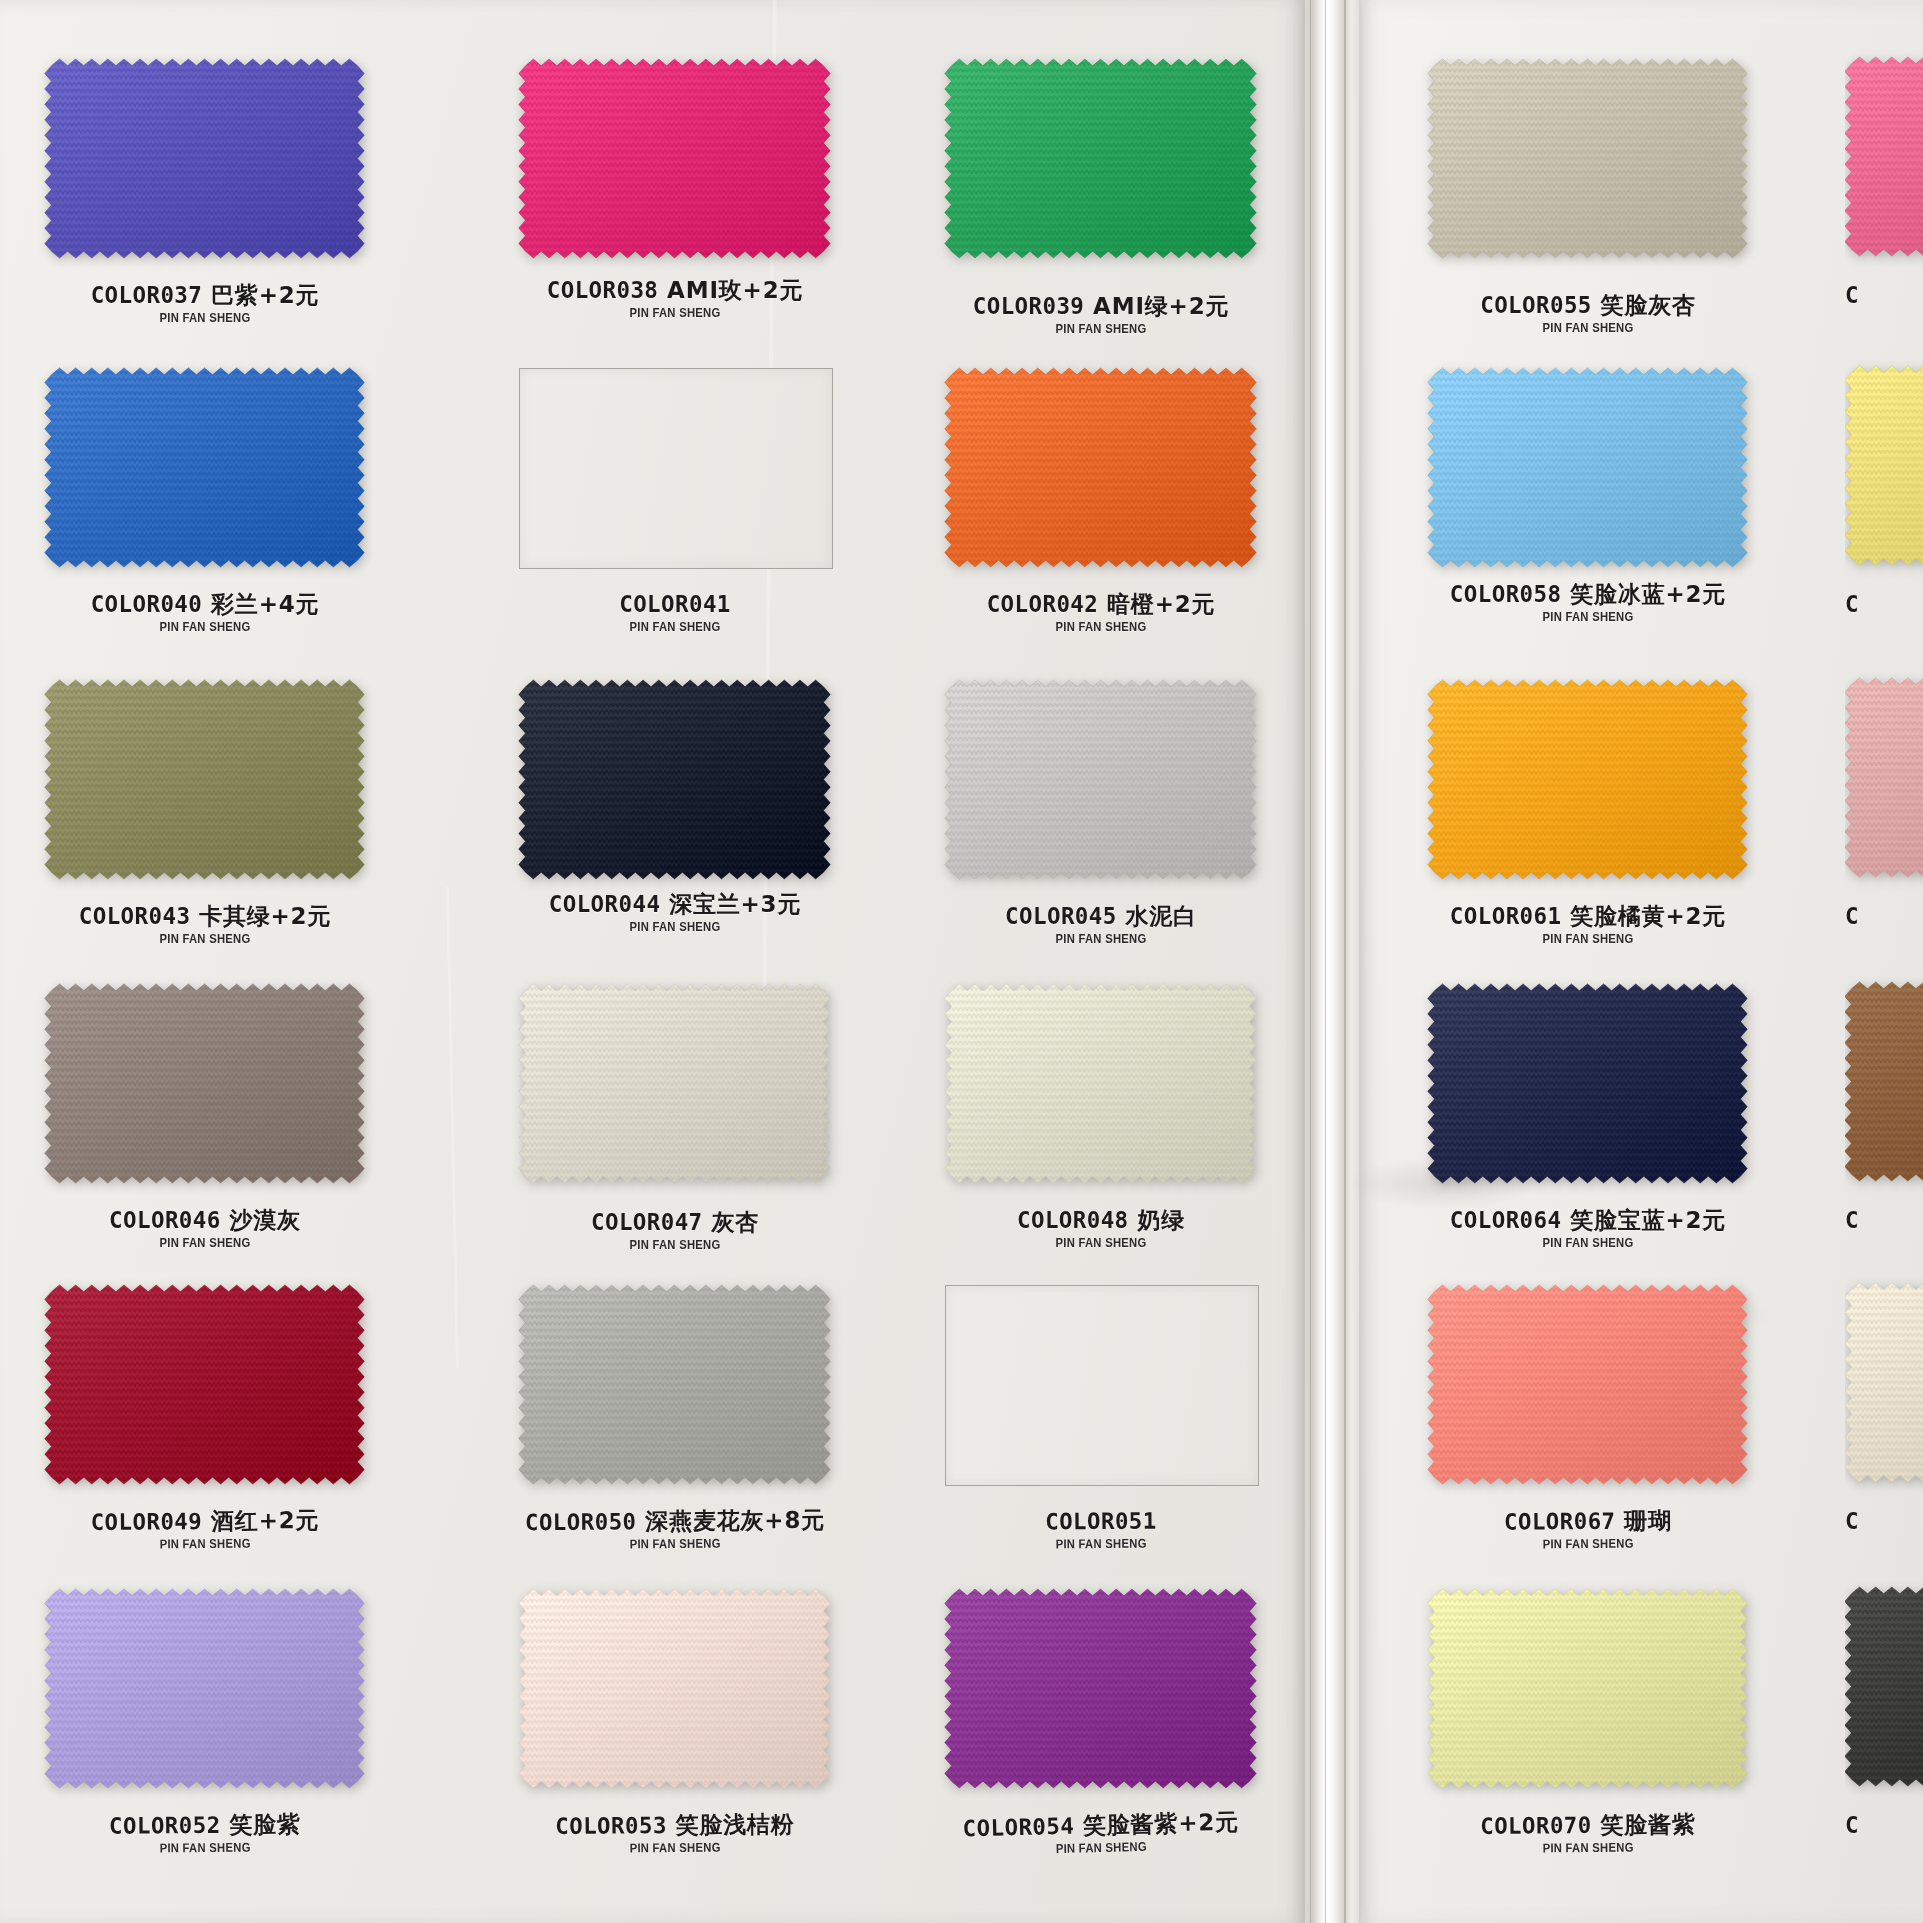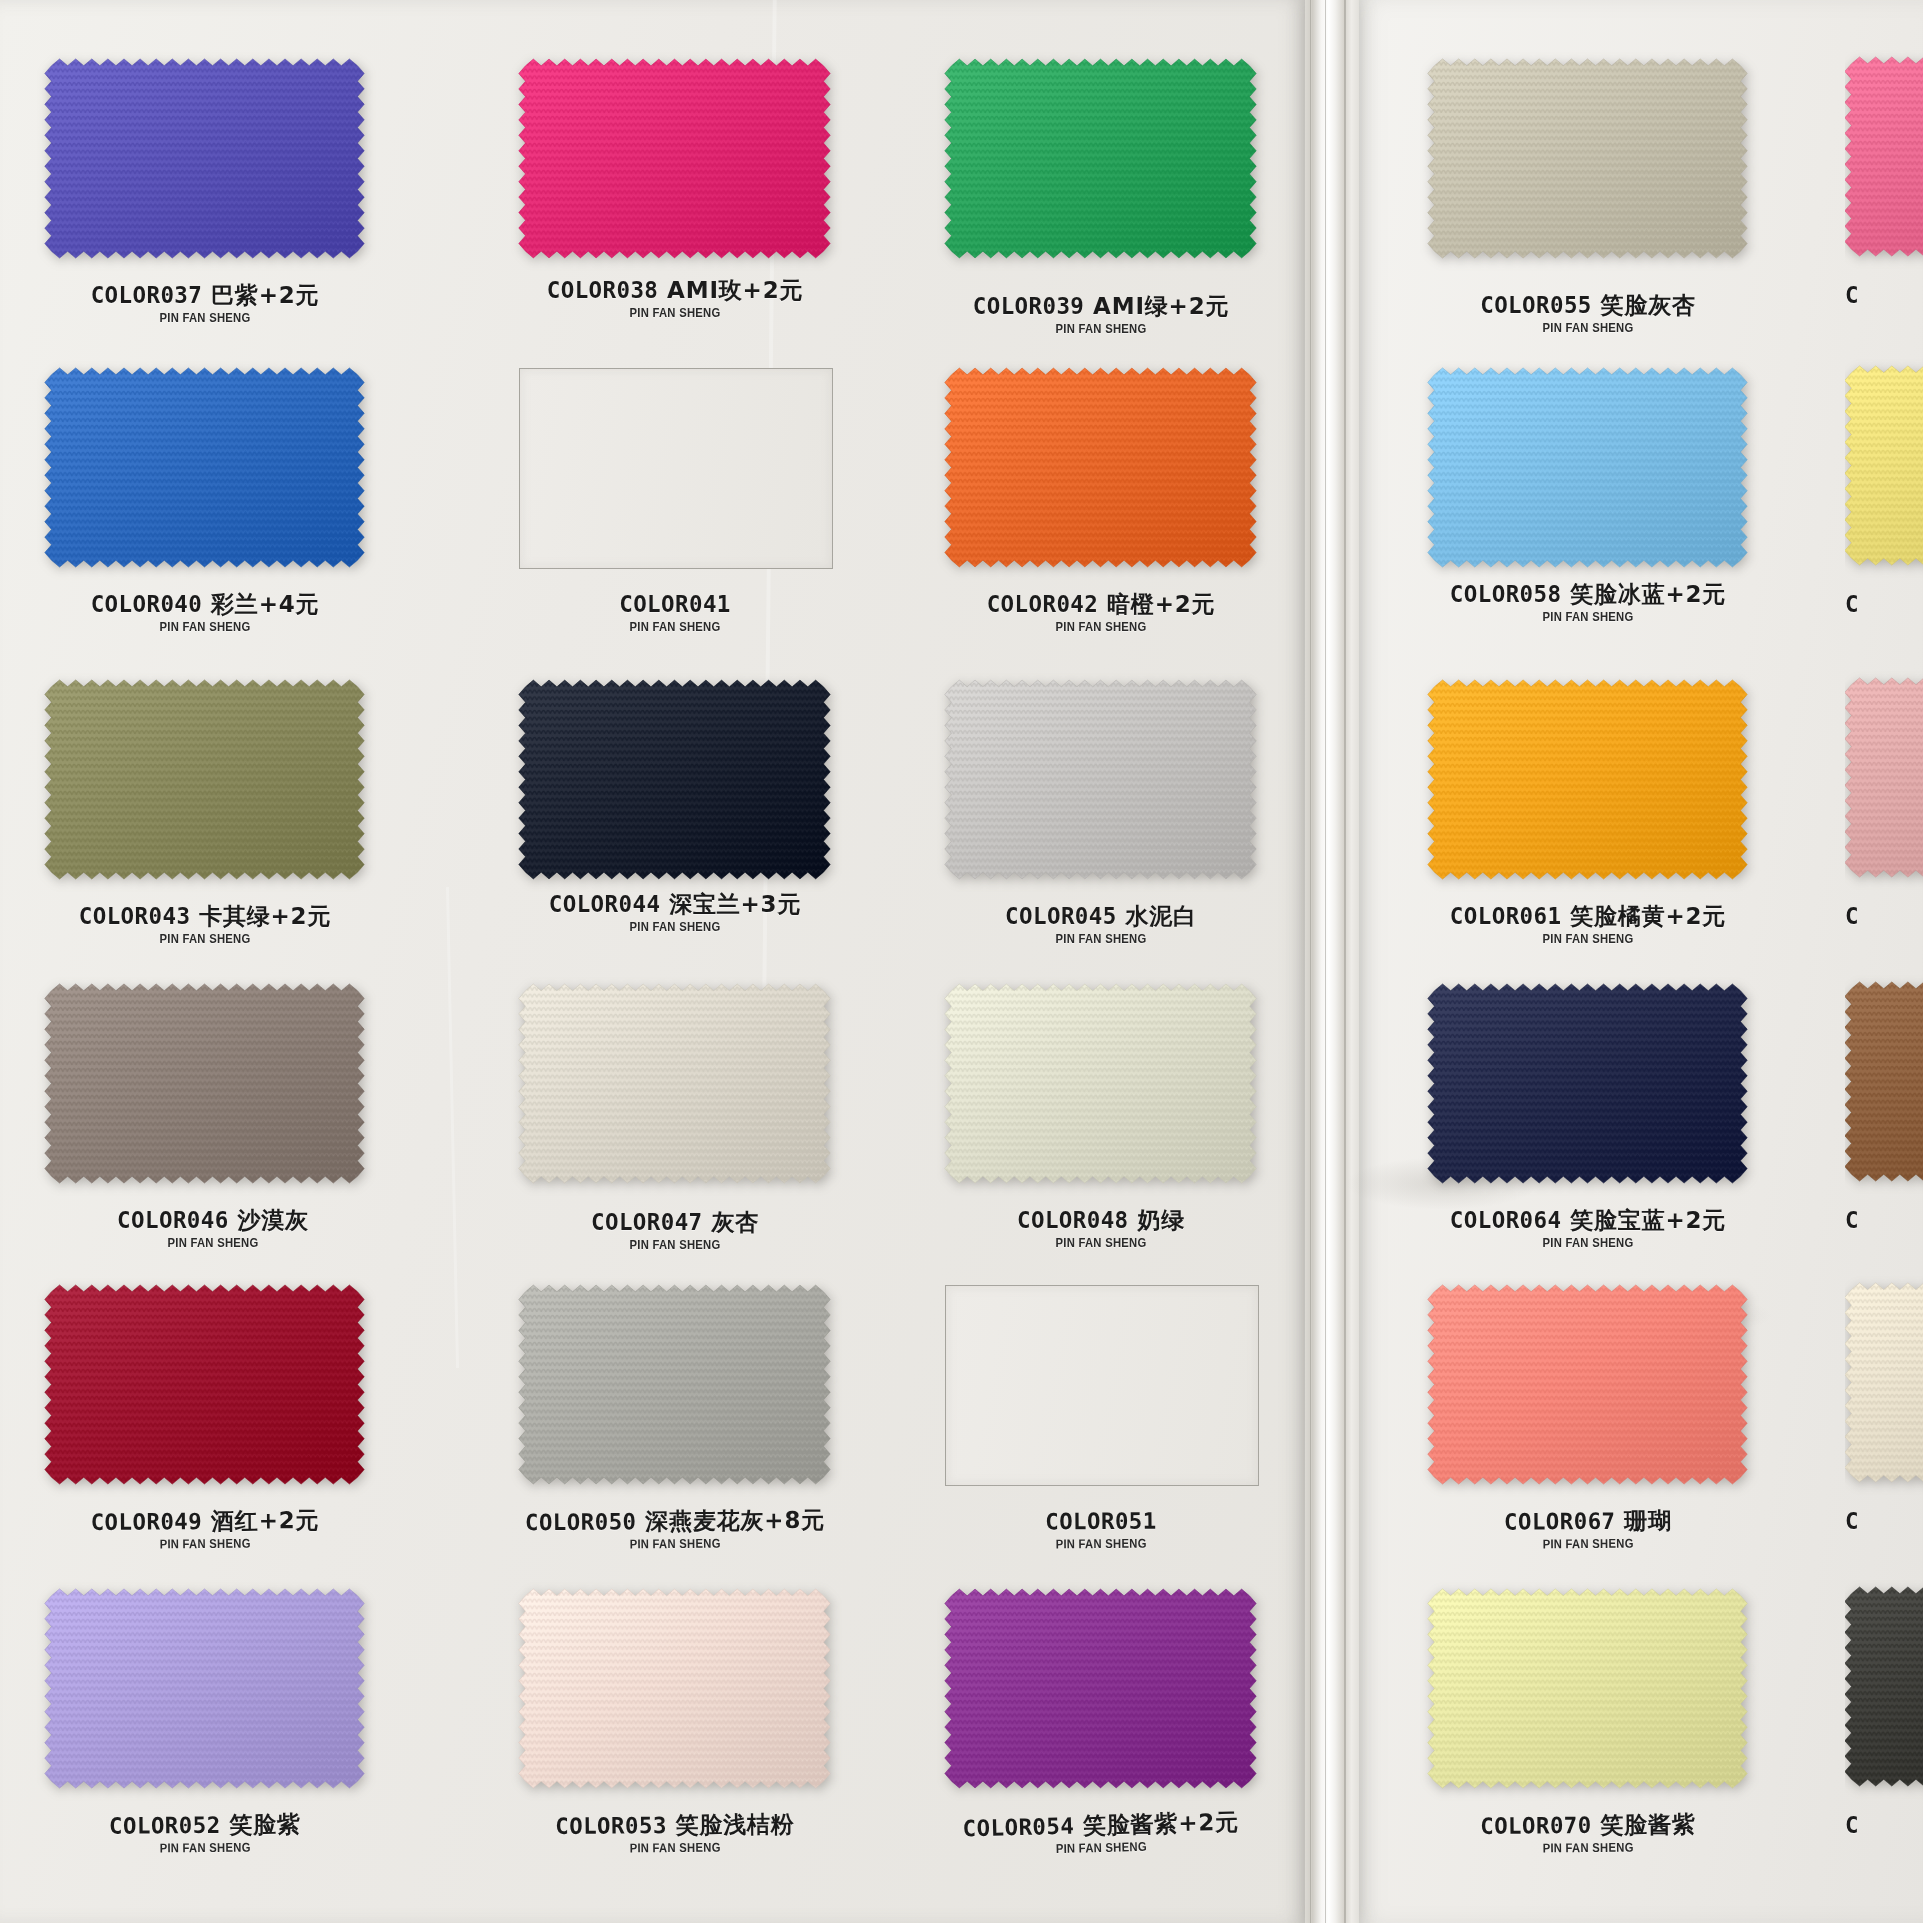--- a/index.html
+++ b/index.html
@@ -351,21 +351,21 @@
                 <path d="M 9 9 L 19.710526315789473 0 L 30.42105263157895 9 L 41.131578947368425 0 L 51.8421052631579 9 L 62.55263157894737 0 L 73.26315789473685 9 L 83.97368421052632 0 L 94.6842105263158 9 L 105.39473684210527 0 L 116.10526315789474 9 L 126.81578947368422 0 L 137.5263157894737 9 L 148.23684210526318 0 L 158.94736842105263 9 L 169.6578947368421 0 L 180.3684210526316 9 L 191.07894736842107 0 L 201.78947368421055 9 L 212.5 0 L 223.21052631578948 9 L 233.92105263157896 0 L 244.63157894736844 9 L 255.34210526315792 0 L 266.0526315789474 9 L 276.7631578947369 0 L 287.47368421052636 9 L 298.1842105263158 0 L 308.89473684210526 9 L 319.60526315789474 0 L 330.3157894736842 9 L 341.0263157894737 0 L 351.7368421052632 9 L 362.44736842105266 0 L 373.15789473684214 9 L 383.8684210526316 0 L 394.5789473684211 9 L 405.2894736842106 0 L 416 9 L 425 19.291666666666664 L 416 29.583333333333332 L 425 39.875 L 416 50.166666666666664 L 425 60.45833333333333 L 416 70.75 L 425 81.04166666666666 L 416 91.33333333333333 L 425 101.625 L 416 111.91666666666666 L 425 122.20833333333333 L 416 132.5 L 425 142.79166666666666 L 416 153.08333333333331 L 425 163.375 L 416 173.66666666666666 L 425 183.95833333333331 L 416 194.25 L 425 204.54166666666666 L 416 214.83333333333331 L 425 225.125 L 416 235.41666666666666 L 425 245.70833333333331 L 416 256 L 405.2894736842105 265 L 394.57894736842104 256 L 383.86842105263156 265 L 373.1578947368421 256 L 362.4473684210526 265 L 351.7368421052631 256 L 341.0263157894737 265 L 330.3157894736842 256 L 319.60526315789474 265 L 308.89473684210526 256 L 298.1842105263158 265 L 287.4736842105263 256 L 276.7631578947368 265 L 266.0526315789474 256 L 255.3421052631579 265 L 244.6315789473684 256 L 233.92105263157893 265 L 223.21052631578945 256 L 212.5 265 L 201.78947368421052 256 L 191.07894736842104 265 L 180.36842105263156 256 L 169.65789473684208 265 L 158.9473684210526 256 L 148.23684210526312 265 L 137.52631578947364 256 L 126.81578947368422 265 L 116.10526315789474 256 L 105.39473684210526 265 L 94.68421052631578 256 L 83.9736842105263 265 L 73.26315789473682 256 L 62.55263157894734 265 L 51.84210526315786 256 L 41.13157894736838 265 L 30.421052631578902 256 L 19.710526315789423 265 L 9 256 L 0 245.70833333333334 L 9 235.41666666666666 L 0 225.125 L 9 214.83333333333334 L 0 204.54166666666669 L 9 194.25 L 0 183.95833333333334 L 9 173.66666666666669 L 0 163.375 L 9 153.08333333333334 L 0 142.79166666666669 L 9 132.5 L 0 122.20833333333334 L 9 111.91666666666669 L 0 101.625 L 9 91.33333333333334 L 0 81.04166666666669 L 9 70.75 L 0 60.45833333333334 L 9 50.166666666666686 L 0 39.875 L 9 29.583333333333343 L 0 19.291666666666686 L 9 9 Z"></path>
               </clipPath>
     </defs>
     <path d="M 9 9 L 19.710526315789473 0 L 30.42105263157895 9 L 41.131578947368425 0 L 51.8421052631579 9 L 62.55263157894737 0 L 73.26315789473685 9 L 83.97368421052632 0 L 94.6842105263158 9 L 105.39473684210527 0 L 116.10526315789474 9 L 126.81578947368422 0 L 137.5263157894737 9 L 148.23684210526318 0 L 158.94736842105263 9 L 169.6578947368421 0 L 180.3684210526316 9 L 191.07894736842107 0 L 201.78947368421055 9 L 212.5 0 L 223.21052631578948 9 L 233.92105263157896 0 L 244.63157894736844 9 L 255.34210526315792 0 L 266.0526315789474 9 L 276.7631578947369 0 L 287.47368421052636 9 L 298.1842105263158 0 L 308.89473684210526 9 L 319.60526315789474 0 L 330.3157894736842 9 L 341.0263157894737 0 L 351.7368421052632 9 L 362.44736842105266 0 L 373.15789473684214 9 L 383.8684210526316 0 L 394.5789473684211 9 L 405.2894736842106 0 L 416 9 L 425 19.291666666666664 L 416 29.583333333333332 L 425 39.875 L 416 50.166666666666664 L 425 60.45833333333333 L 416 70.75 L 425 81.04166666666666 L 416 91.33333333333333 L 425 101.625 L 416 111.91666666666666 L 425 122.20833333333333 L 416 132.5 L 425 142.79166666666666 L 416 153.08333333333331 L 425 163.375 L 416 173.66666666666666 L 425 183.95833333333331 L 416 194.25 L 425 204.54166666666666 L 416 214.83333333333331 L 425 225.125 L 416 235.41666666666666 L 425 245.70833333333331 L 416 256 L 405.2894736842105 265 L 394.57894736842104 256 L 383.86842105263156 265 L 373.1578947368421 256 L 362.4473684210526 265 L 351.7368421052631 256 L 341.0263157894737 265 L 330.3157894736842 256 L 319.60526315789474 265 L 308.89473684210526 256 L 298.1842105263158 265 L 287.4736842105263 256 L 276.7631578947368 265 L 266.0526315789474 256 L 255.3421052631579 265 L 244.6315789473684 256 L 233.92105263157893 265 L 223.21052631578945 256 L 212.5 265 L 201.78947368421052 256 L 191.07894736842104 265 L 180.36842105263156 256 L 169.65789473684208 265 L 158.9473684210526 256 L 148.23684210526312 265 L 137.52631578947364 256 L 126.81578947368422 265 L 116.10526315789474 256 L 105.39473684210526 265 L 94.68421052631578 256 L 83.9736842105263 265 L 73.26315789473682 256 L 62.55263157894734 265 L 51.84210526315786 256 L 41.13157894736838 265 L 30.421052631578902 256 L 19.710526315789423 265 L 9 256 L 0 245.70833333333334 L 9 235.41666666666666 L 0 225.125 L 9 214.83333333333334 L 0 204.54166666666669 L 9 194.25 L 0 183.95833333333334 L 9 173.66666666666669 L 0 163.375 L 9 153.08333333333334 L 0 142.79166666666669 L 9 132.5 L 0 122.20833333333334 L 9 111.91666666666669 L 0 101.625 L 9 91.33333333333334 L 0 81.04166666666669 L 9 70.75 L 0 60.45833333333334 L 9 50.166666666666686 L 0 39.875 L 9 29.583333333333343 L 0 19.291666666666686 L 9 9 Z" fill="url(#lg9)"></path>
     <g clip-path="url(#cp9)">
       <rect x="-9" y="-9" width="443" height="283" fill="url(#kn9)" opacity=".75"></rect>
     </g>
     <path d="M 9 9 L 19.710526315789473 0 L 30.42105263157895 9 L 41.131578947368425 0 L 51.8421052631579 9 L 62.55263157894737 0 L 73.26315789473685 9 L 83.97368421052632 0 L 94.6842105263158 9 L 105.39473684210527 0 L 116.10526315789474 9 L 126.81578947368422 0 L 137.5263157894737 9 L 148.23684210526318 0 L 158.94736842105263 9 L 169.6578947368421 0 L 180.3684210526316 9 L 191.07894736842107 0 L 201.78947368421055 9 L 212.5 0 L 223.21052631578948 9 L 233.92105263157896 0 L 244.63157894736844 9 L 255.34210526315792 0 L 266.0526315789474 9 L 276.7631578947369 0 L 287.47368421052636 9 L 298.1842105263158 0 L 308.89473684210526 9 L 319.60526315789474 0 L 330.3157894736842 9 L 341.0263157894737 0 L 351.7368421052632 9 L 362.44736842105266 0 L 373.15789473684214 9 L 383.8684210526316 0 L 394.5789473684211 9 L 405.2894736842106 0 L 416 9 L 425 19.291666666666664 L 416 29.583333333333332 L 425 39.875 L 416 50.166666666666664 L 425 60.45833333333333 L 416 70.75 L 425 81.04166666666666 L 416 91.33333333333333 L 425 101.625 L 416 111.91666666666666 L 425 122.20833333333333 L 416 132.5 L 425 142.79166666666666 L 416 153.08333333333331 L 425 163.375 L 416 173.66666666666666 L 425 183.95833333333331 L 416 194.25 L 425 204.54166666666666 L 416 214.83333333333331 L 425 225.125 L 416 235.41666666666666 L 425 245.70833333333331 L 416 256 L 405.2894736842105 265 L 394.57894736842104 256 L 383.86842105263156 265 L 373.1578947368421 256 L 362.4473684210526 265 L 351.7368421052631 256 L 341.0263157894737 265 L 330.3157894736842 256 L 319.60526315789474 265 L 308.89473684210526 256 L 298.1842105263158 265 L 287.4736842105263 256 L 276.7631578947368 265 L 266.0526315789474 256 L 255.3421052631579 265 L 244.6315789473684 256 L 233.92105263157893 265 L 223.21052631578945 256 L 212.5 265 L 201.78947368421052 256 L 191.07894736842104 265 L 180.36842105263156 256 L 169.65789473684208 265 L 158.9473684210526 256 L 148.23684210526312 265 L 137.52631578947364 256 L 126.81578947368422 265 L 116.10526315789474 256 L 105.39473684210526 265 L 94.68421052631578 256 L 83.9736842105263 265 L 73.26315789473682 256 L 62.55263157894734 265 L 51.84210526315786 256 L 41.13157894736838 265 L 30.421052631578902 256 L 19.710526315789423 265 L 9 256 L 0 245.70833333333334 L 9 235.41666666666666 L 0 225.125 L 9 214.83333333333334 L 0 204.54166666666669 L 9 194.25 L 0 183.95833333333334 L 9 173.66666666666669 L 0 163.375 L 9 153.08333333333334 L 0 142.79166666666669 L 9 132.5 L 0 122.20833333333334 L 9 111.91666666666669 L 0 101.625 L 9 91.33333333333334 L 0 81.04166666666669 L 9 70.75 L 0 60.45833333333334 L 9 50.166666666666686 L 0 39.875 L 9 29.583333333333343 L 0 19.291666666666686 L 9 9 Z" fill="none" stroke="#74675f" stroke-width="1.2" opacity=".5"></path>
   </svg>
         </div>
-        <div class="label " style="left: -45px; top: 225px; width: 410px; margin-left: 8px;"><span><span class="code">COLOR046</span><span class="cname"> 沙漠灰</span></span><span class="brand">PIN FAN SHENG</span></div>
+        <div class="label " style="left: -45px; top: 225px; width: 410px;"><span><span class="code">COLOR046</span><span class="cname"> 沙漠灰</span></span><span class="brand">PIN FAN SHENG</span></div>
       </div>
       <div class="cell" style="left: 519px; top: 984px;">
         <div class="chip" style="left: -6.8px; top: -6.8px;">
   <svg width="325" height="213" viewBox="-9 -9 433 283" xmlns="http://www.w3.org/2000/svg">
     <defs>
       <linearGradient id="lg10" x1="0" y1="0" x2="1" y2="1">
         <stop offset="0%" stop-color="#f3eee2"></stop>
         <stop offset="45%" stop-color="#ddd8cc"></stop>
         <stop offset="100%" stop-color="#c3beb2"></stop>
       </linearGradient>

